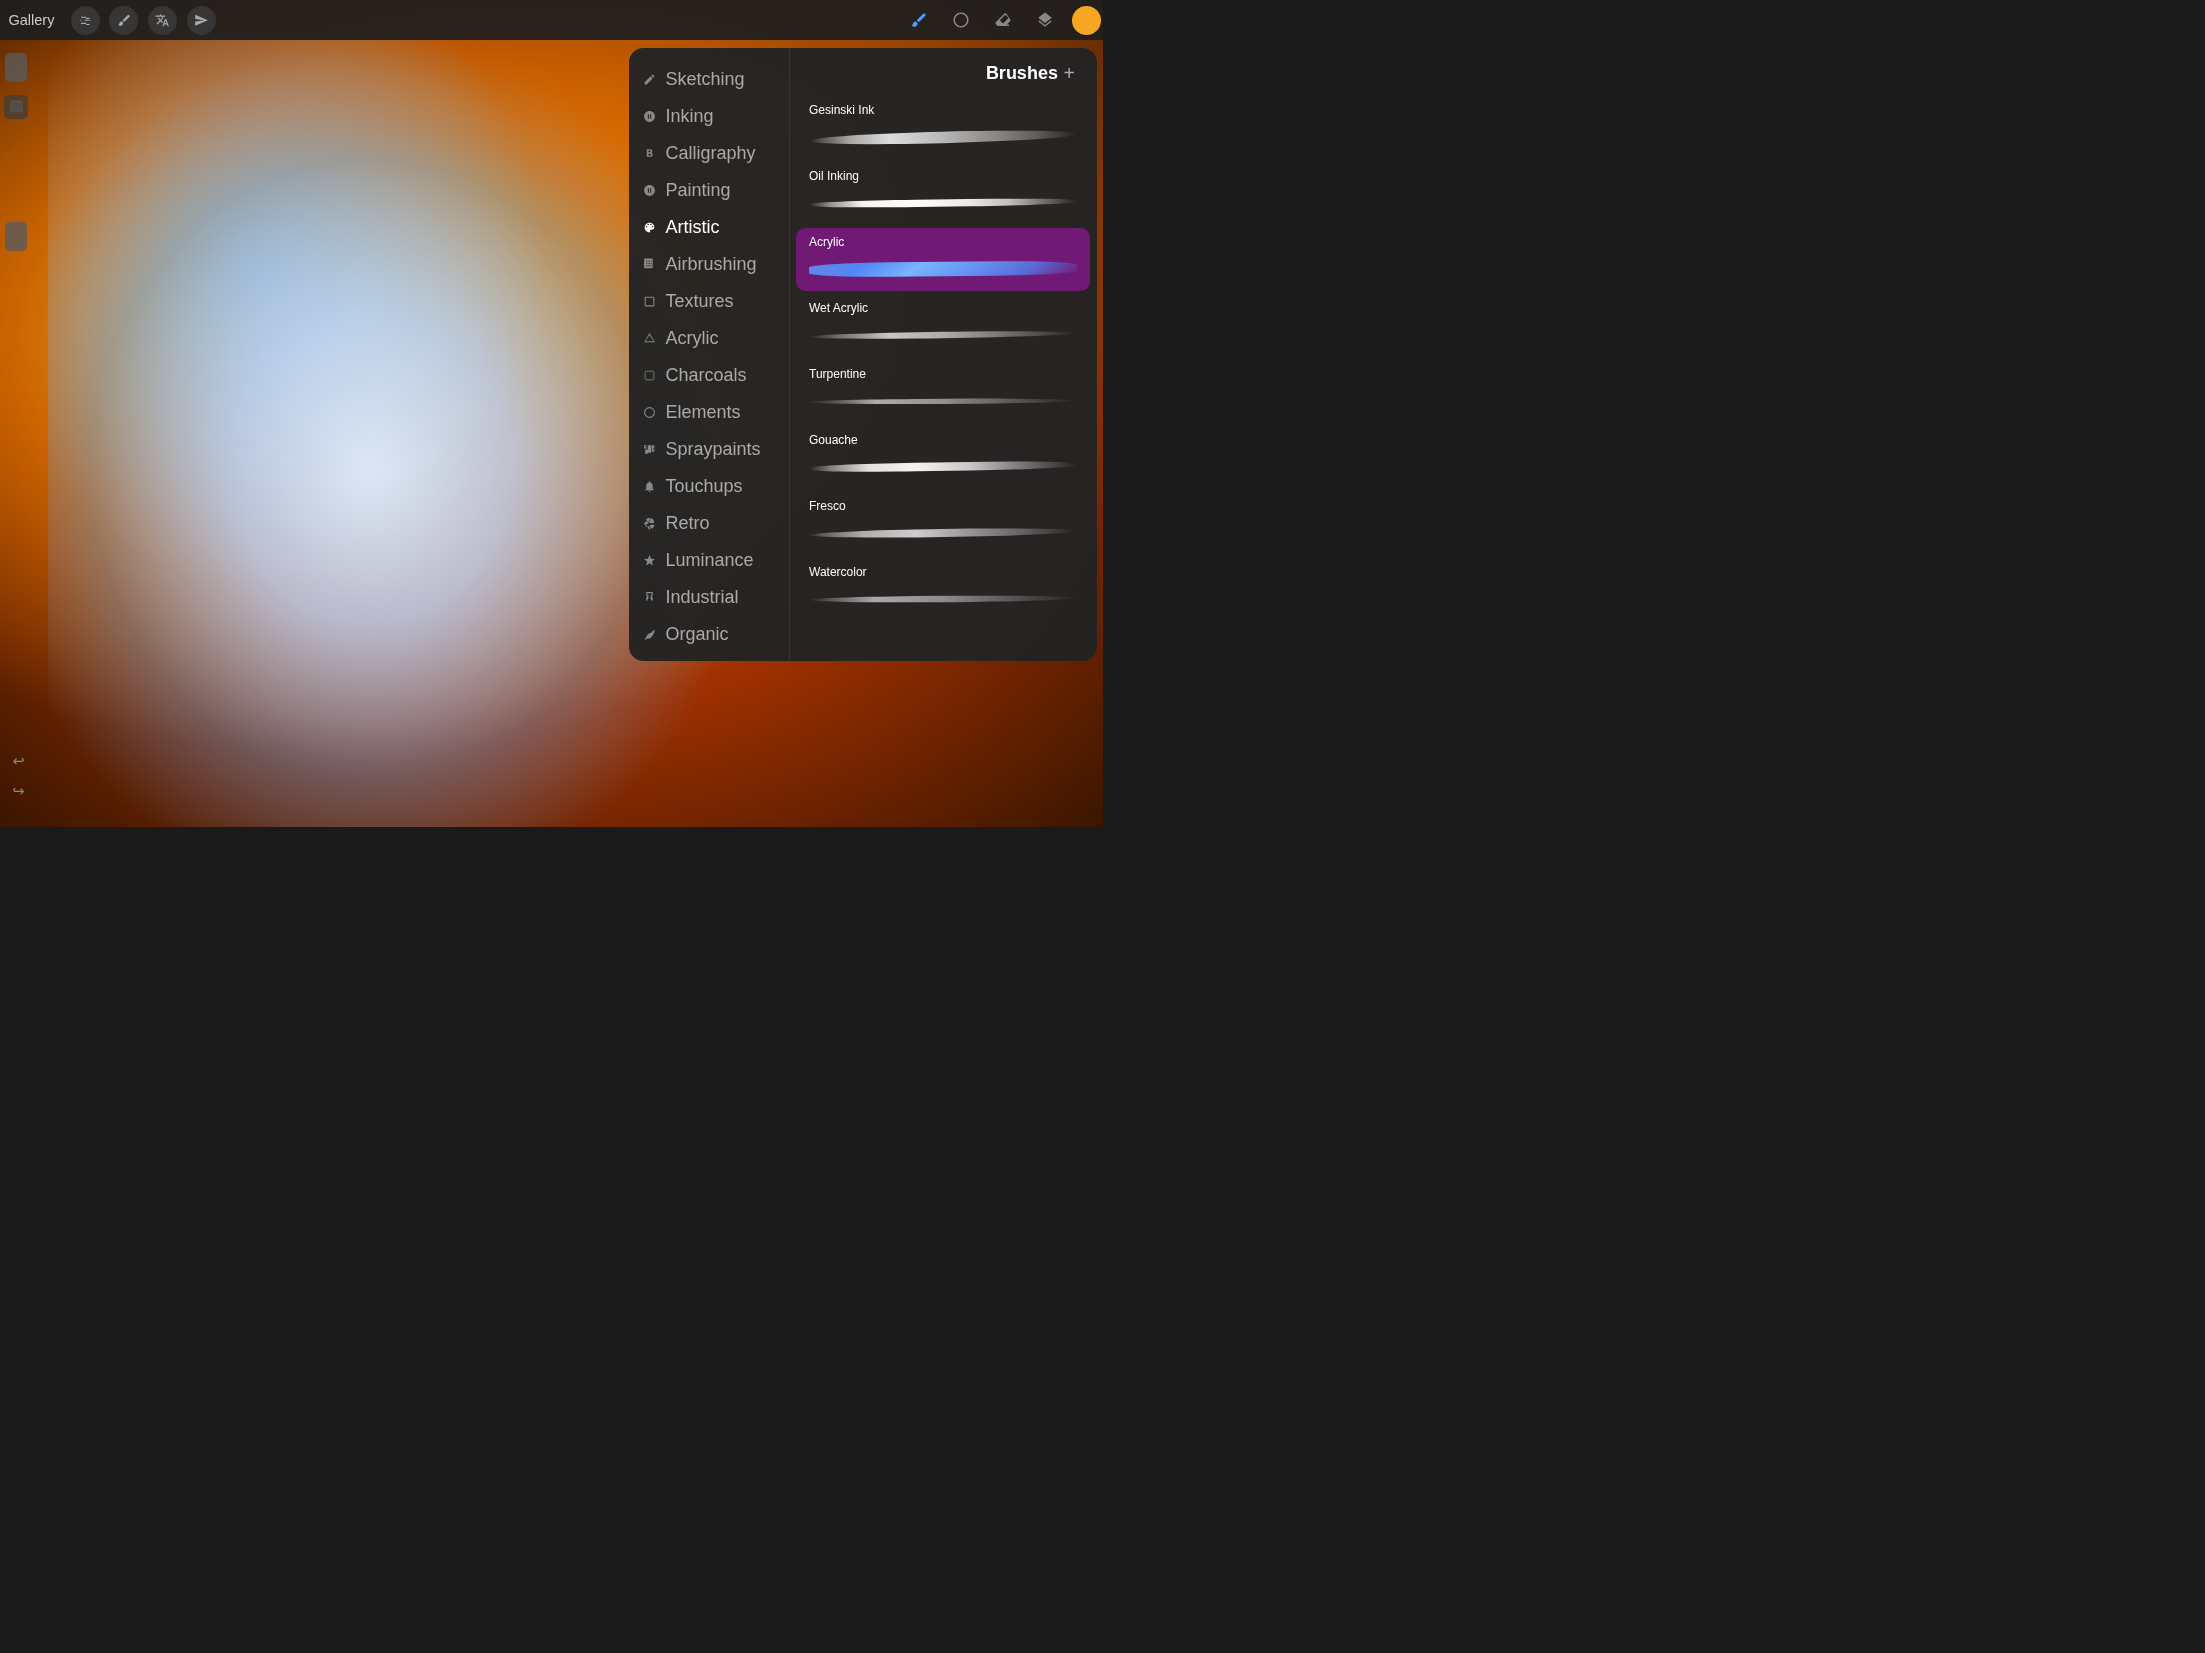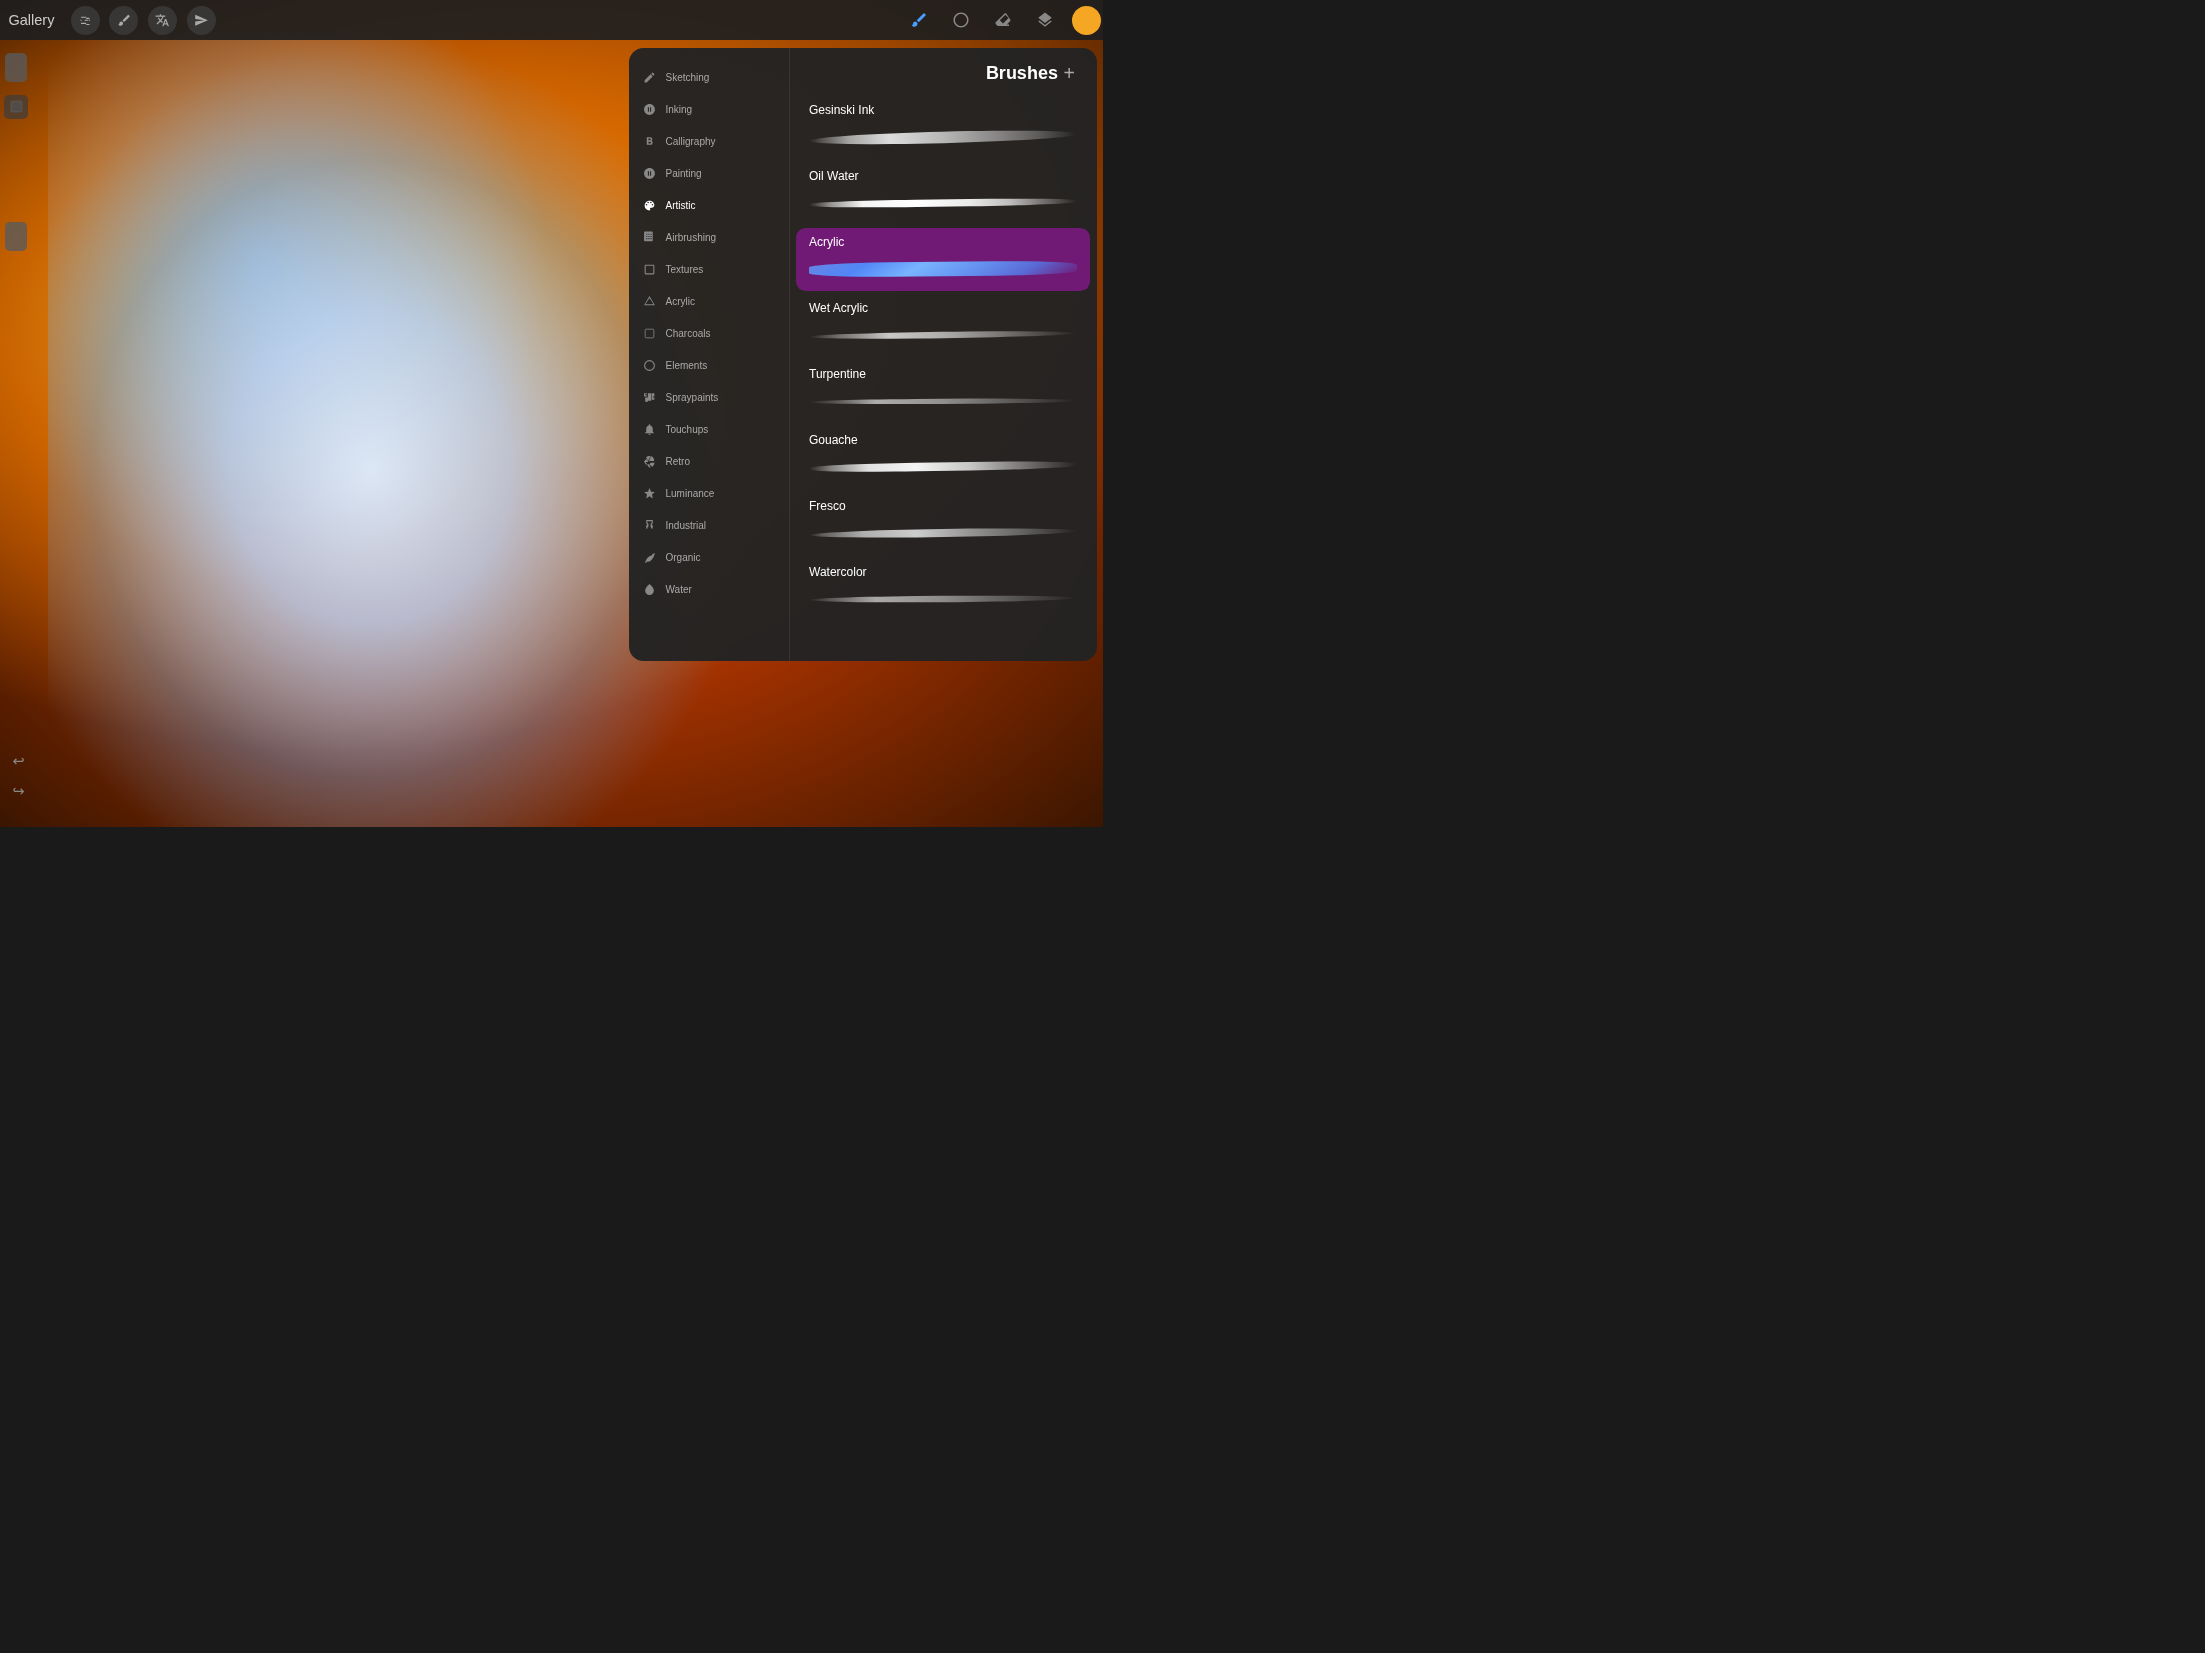--- a/index.html
+++ b/index.html
@@ -214,21 +214,21 @@
       height: 16px;
       display: flex;
       align-items: center;
       justify-content: center;
       color: inherit;
       font-size: 12px;
       flex-shrink: 0;
     }
 
     .cat-label {
-      font-size: 10px;
+      font-size: 18px;
       font-weight: 400;
     }
 
     
     .brush-list {
       flex: 1;
       display: flex;
       flex-direction: column;
       overflow-y: auto;
     }
@@ -642,21 +642,21 @@
     </div>
 
     <div class="brush-item">
       <div class="brush-name">Gesinski Ink</div>
       <div class="brush-preview">
         <div class="stroke-gesinski"></div>
       </div>
     </div>
 
     <div class="brush-item">
-      <div class="brush-name">Oil Water</div>
+      <div class="brush-name">Oil Inking</div>
       <div class="brush-preview">
         <div class="stroke-oil"></div>
       </div>
     </div>
 
     <div class="brush-item selected">
       <div class="brush-name">Acrylic</div>
       <div class="brush-preview">
         <div class="stroke-acrylic"></div>
       </div>

